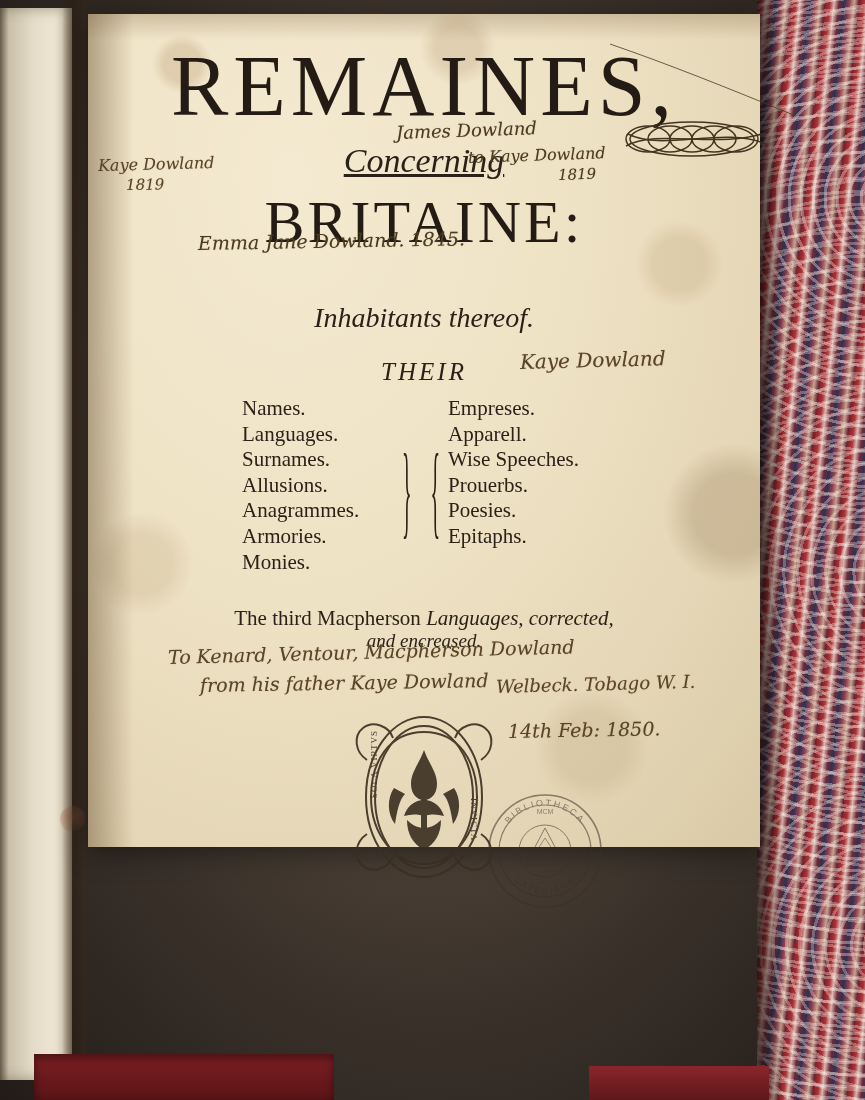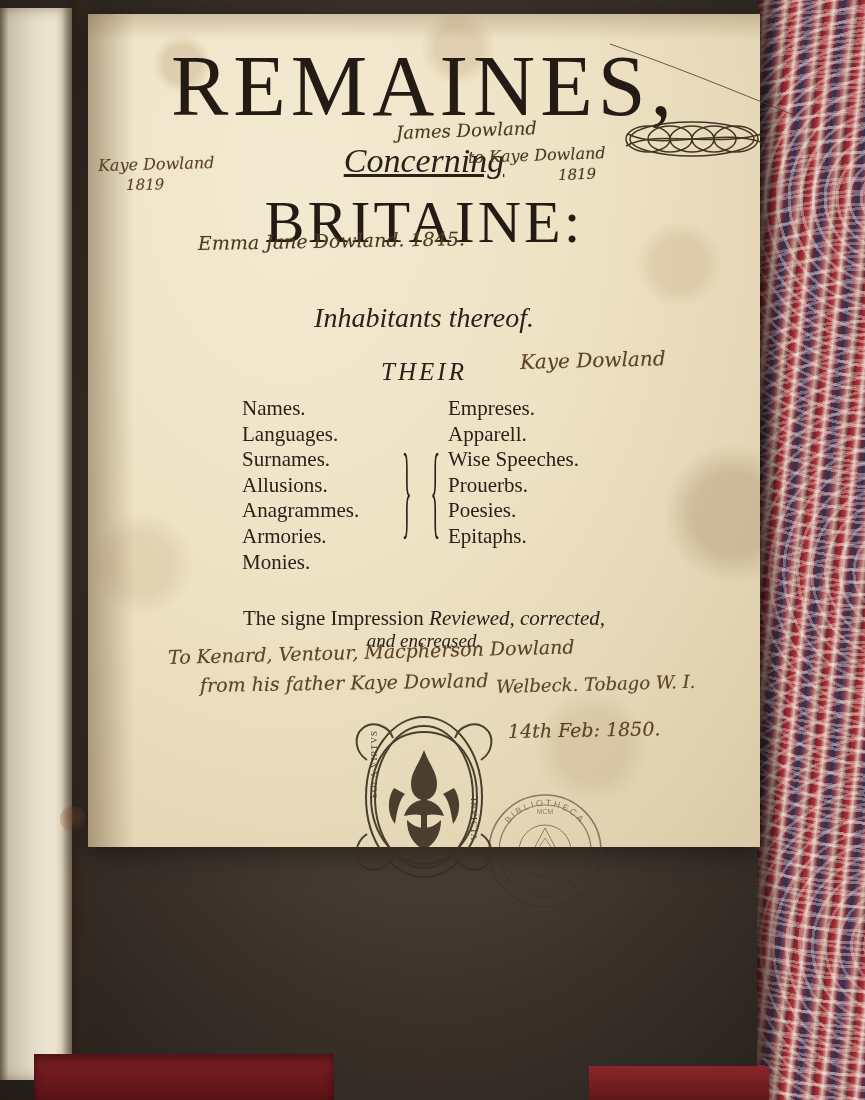--- a/index.html
+++ b/index.html
@@ -344,21 +344,21 @@
           <div>Empreses.</div>
           <div>Apparell.</div>
           <div>Wise Speeches.</div>
           <div>Prouerbs.</div>
           <div>Poesies.</div>
           <div>Epitaphs.</div>
         </div>
       </div>
 
       <div class="t-third">
-        <span>The signe Impression </span><i>Reviewed, corrected,</i>
+        <span>The third Macpherson </span><i>Languages, corrected,</i>
       </div>
       <div class="t-third2">and encreased.</div>
 
       <svg class="device" viewBox="0 0 150 190">
         <g fill="none" stroke="#3a2e20" stroke-width="2">
           <ellipse cx="75" cy="95" rx="58" ry="80"></ellipse>
           <ellipse cx="75" cy="95" rx="49" ry="71"></ellipse>
           <path d="M75 30 C40 30 22 60 22 95 C22 132 46 162 75 162 C104 162 128 132 128 95 C128 60 110 30 75 30 Z"></path>
           <path d="M18 58 C6 50 4 34 14 26 C24 18 40 24 44 36"></path>
           <path d="M132 58 C144 50 146 34 136 26 C126 18 110 24 106 36"></path>

